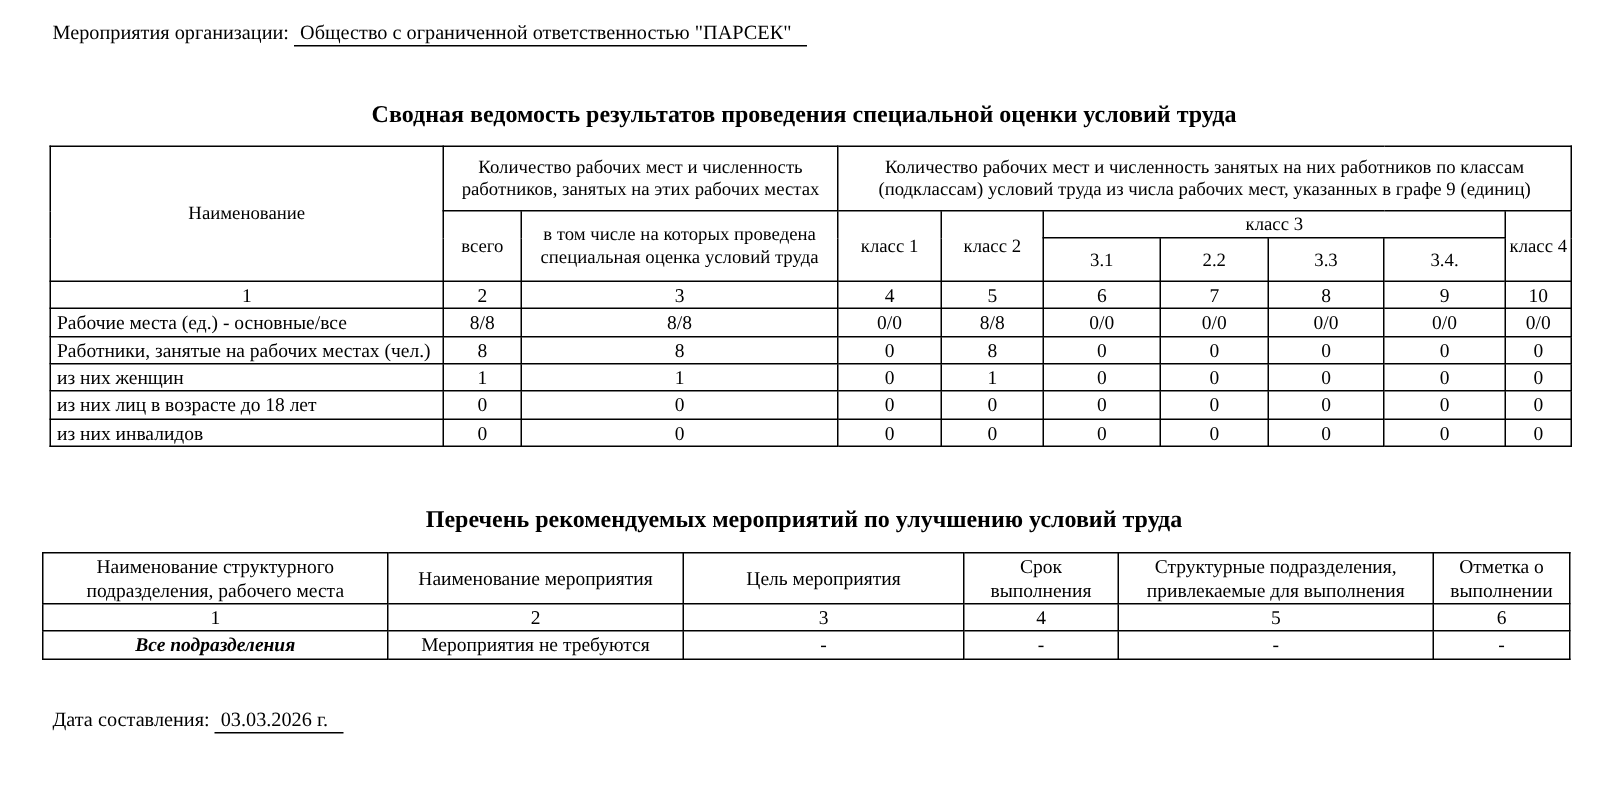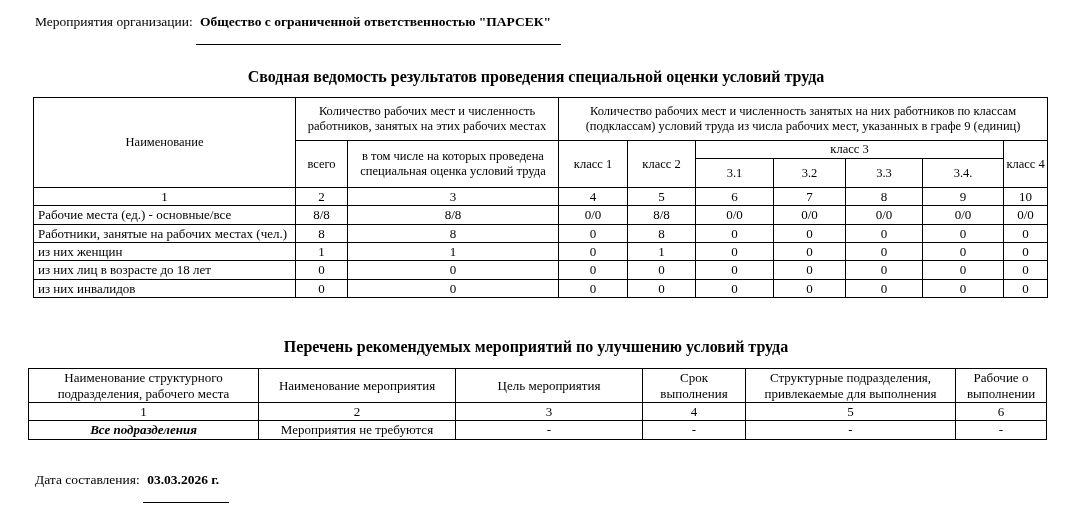--- a/index.html
+++ b/index.html
@@ -1,19 +1,19 @@
 <!DOCTYPE html>
 <html><head>
 <meta charset="utf-8">
 <style>
   html,body{margin:0;padding:0;background:#fff;}
   .page{position:relative;width:1072px;height:531px;background:#fff;
         font-family:"Liberation Serif","DejaVu Serif",serif;color:#000;}
   .org-line{position:absolute;left:35px;top:14px;font-size:13.5px;}
-  .u-val{border-bottom:1px solid #000;padding:0 10px 15px 4px;font-weight:bold;}
+  .u-val{border-bottom:1px solid #000;padding:0 10px 1px 4px;}
   .doc-title{position:absolute;left:0;top:68px;width:100%;text-align:center;
              font-size:16px;font-weight:bold;}
   .doc-title2{position:absolute;left:0;top:338px;width:100%;text-align:center;
               font-size:16px;font-weight:bold;}
   table{border-collapse:collapse;table-layout:fixed;}
   td{border:1px solid #000;text-align:center;vertical-align:middle;
      padding:1px 2px;line-height:1.18;font-size:13px;overflow:hidden;}
   .t1{position:absolute;left:33px;top:97px;width:1014px;}
   .t1 .hdr td{font-size:12.5px;}
   .t1 tr.r1{height:43px;}
@@ -63,21 +63,21 @@
     <tr class="r2 hdr">
       <td rowspan="2">всего</td>
       <td rowspan="2">в том числе на которых проведена специальная оценка условий труда</td>
       <td rowspan="2">класс 1</td>
       <td rowspan="2">класс 2</td>
       <td colspan="4">класс 3</td>
       <td rowspan="2">класс 4</td>
     </tr>
     <tr class="r3 hdr">
       <td>3.1</td>
-      <td>3.2</td>
+      <td>2.2</td>
       <td>3.3</td>
       <td>3.4.</td>
     </tr>
     <tr class="rn">
       <td>1</td>
       <td>2</td>
       <td>3</td>
       <td>4</td>
       <td>5</td>
       <td>6</td>
@@ -160,21 +160,21 @@
         <col style="width:210px">
         <col style="width:91px">
     </colgroup>
     <tbody>
         <tr class="h">
       <td>Наименование структурного подразделения, рабочего места</td>
       <td>Наименование мероприятия</td>
       <td>Цель мероприятия</td>
       <td>Срок выполнения</td>
       <td>Структурные подразделения, привлекаемые для выполнения</td>
-      <td>Рабочие о выполнении</td>
+      <td>Отметка о выполнении</td>
     </tr>
     <tr class="n">
       <td>1</td>
       <td>2</td>
       <td>3</td>
       <td>4</td>
       <td>5</td>
       <td>6</td>
     </tr>
     <tr class="d">

